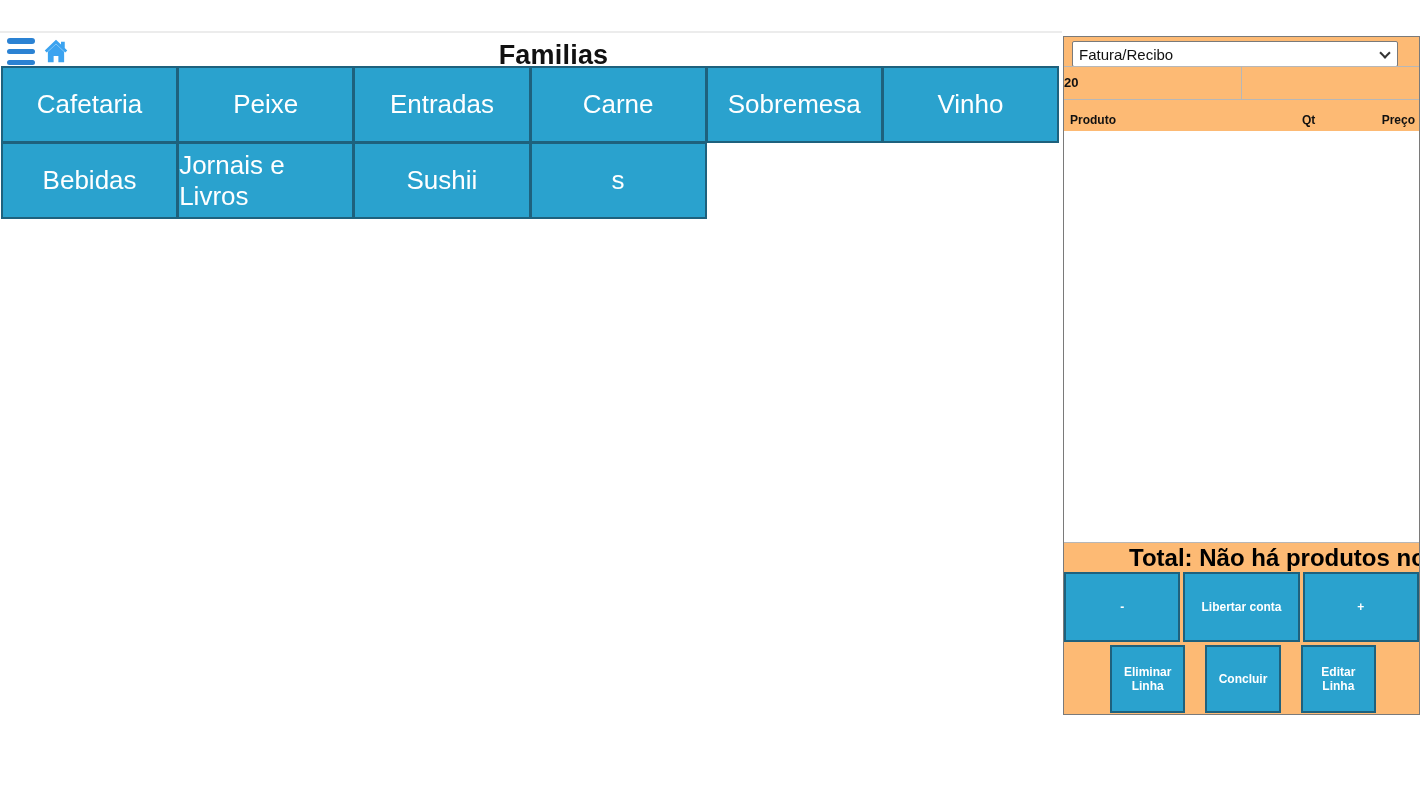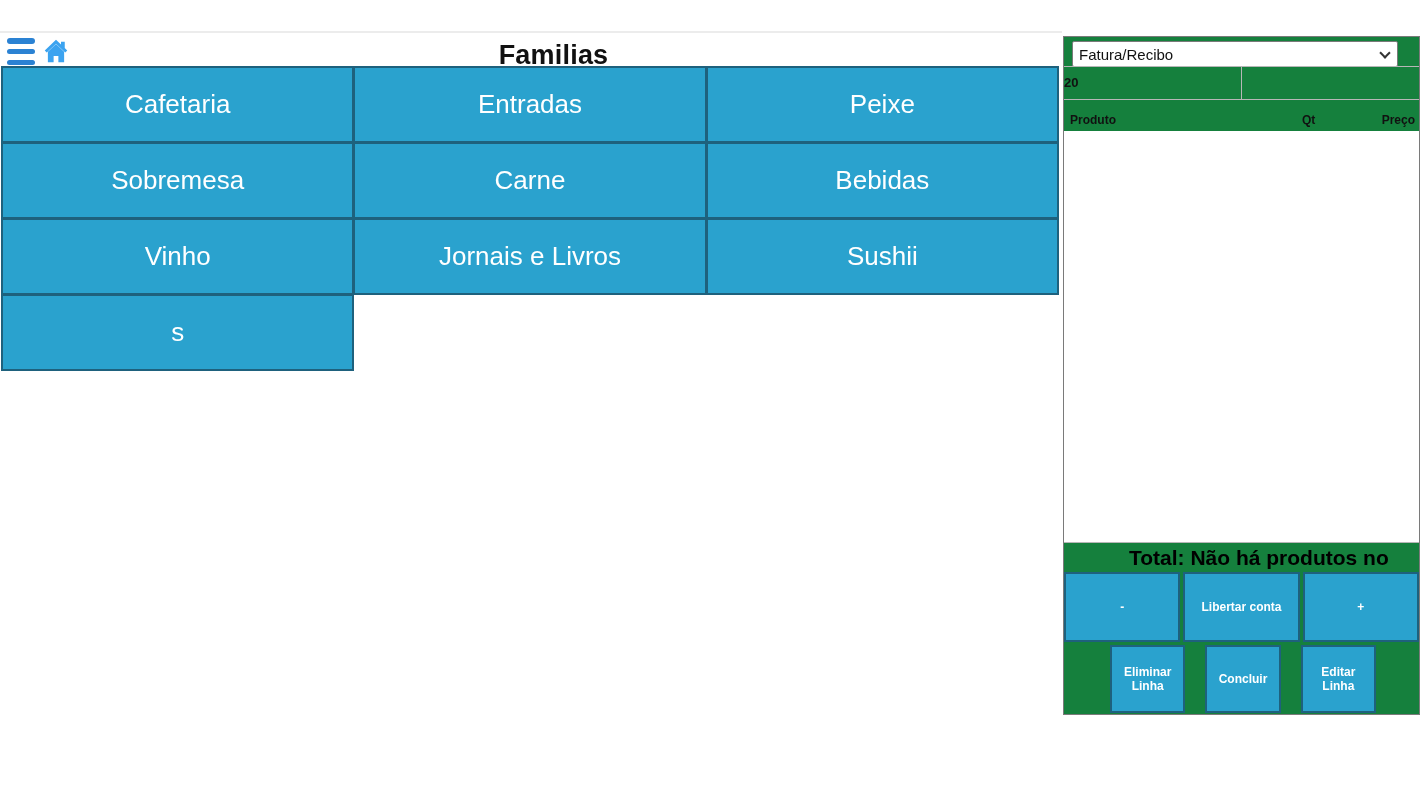--- a/index.html
+++ b/index.html
@@ -13,28 +13,28 @@
   .menu-btn { position:absolute; left:7px; top:38px; width:30px; height:27px;
               display:flex; flex-direction:column; justify-content:space-between;
               cursor:pointer; }
   .menu-btn .bar { width:28px; height:5.5px; border-radius:3px; background:#2b82d3; }
   .home-btn { position:absolute; left:41px; top:36px; width:30px; height:30px; cursor:pointer; }
 
   .page-title { position:absolute; left:0; top:40px; width:1062px; text-align:center;
                 font-size:27px; font-weight:600; color:#111; letter-spacing:0.2px;padding-left:45px; }
 
   .family-grid { position:absolute; left:2px; top:67px; width:1057px;
-                 display:grid; grid-template-columns:repeat(3,1fr); }
+                 display:grid; grid-template-columns:repeat(6,1fr); }
   .tile { height:77px; background:#2aa2ce; border:2px solid #1e617d;
           display:flex; align-items:center; justify-content:center;
           color:#fff; font-size:26px; cursor:pointer; margin:-1px 0 0 -1px; }
 
   
   .receipt-panel { position:absolute; left:1063px; top:36px; width:357px; height:679px;
-                   border:1px solid #7a7a7a; background:#15803d; }
+                   border:1px solid #7a7a7a; background:#fdba74; }
   .panel-inner { position:relative; width:355px; height:677px; }
 
   .sel-wrap { position:absolute; left:8px; top:4px; width:326px; height:26px; }
   .sel-wrap select { width:100%; height:100%; border:1px solid #7a7a7a; border-radius:2px;
                      background:#fff; font-size:15px; font-family:"Liberation Sans",sans-serif;
                      padding:0 22px 0 6px; appearance:none; -webkit-appearance:none; color:#111; }
   .sel-chevron { position:absolute; right:9px; top:8px; width:8px; height:8px; pointer-events:none; }
   .sel-chevron::before { content:""; position:absolute; left:0; top:0; width:6px; height:6px;
                          border-left:2px solid #333; border-bottom:2px solid #333;
                          transform:rotate(-45deg); }
@@ -47,21 +47,21 @@
 
   .cols-row { position:absolute; left:0; top:63px; width:355px; height:29px;
               border-bottom:2px solid #141414; font-weight:700; font-size:12px; color:#111;margin-top:7px; }
   .col-produto { position:absolute; left:6px; top:0; line-height:27px; }
   .col-qt      { position:absolute; left:238px; top:0; line-height:27px; }
   .col-preco   { position:absolute; right:4px; top:0; line-height:27px; }
 
   .lines-area { position:absolute; left:0; top:94px; width:355px; height:411px; background:#fff; }
 
   .total-row { position:absolute; left:0; top:505px; width:355px; height:30px;
-               border-top:1px solid #b7b7b7; font-weight:700; font-size:21px; color:#000;
+               border-top:1px solid #b7b7b7; font-weight:700; font-size:24px; color:#000;
                padding-left:65px; white-space:nowrap; overflow:hidden; line-height:30px; }
 
   .actions-a { position:absolute; left:0; top:535px; width:355px; height:70px;
                display:flex; gap:3px; }
   .actions-b { position:absolute; left:46px; top:608px; width:266px; height:68px;
                display:flex; gap:20px; }
   .act-btn { flex:1; background:#2aa2ce; border:2px solid #1e617d; color:#fff;
              font-weight:700; font-size:12px; line-height:1.2; display:flex;
              align-items:center; justify-content:center; text-align:center;
              padding:2px 4px; cursor:pointer; }
@@ -83,26 +83,26 @@
     <svg width="30" height="30" viewBox="0 0 24 24">
       <path d="M3 11.5 12 3l4 3.8V4.5h3v5.1l2 1.9-1.6 1.7-7.4-7L4.6 13.2z" fill="#3ba3f0"></path>
       <path d="M5.5 12.5 12 6.4l6.5 6.1V21h-4.6v-5h-3.8v5H5.5z" fill="#3ba3f0"></path>
     </svg>
   </div>
 
   <div class="page-title">Familias</div>
 
   <div class="family-grid">
     <div class="tile">Cafetaria</div>
+    <div class="tile">Peixe</div>
     <div class="tile">Entradas</div>
-    <div class="tile">Peixe</div>
+    <div class="tile">Carne</div>
     <div class="tile">Sobremesa</div>
-    <div class="tile">Carne</div>
+    <div class="tile">Vinho</div>
     <div class="tile">Bebidas</div>
-    <div class="tile">Vinho</div>
     <div class="tile">Jornais e Livros</div>
     <div class="tile">Sushii</div>
     <div class="tile">s</div>
   </div>
 
   <div class="receipt-panel">
     <div class="panel-inner">
 
       <div class="sel-wrap">
         <select>

